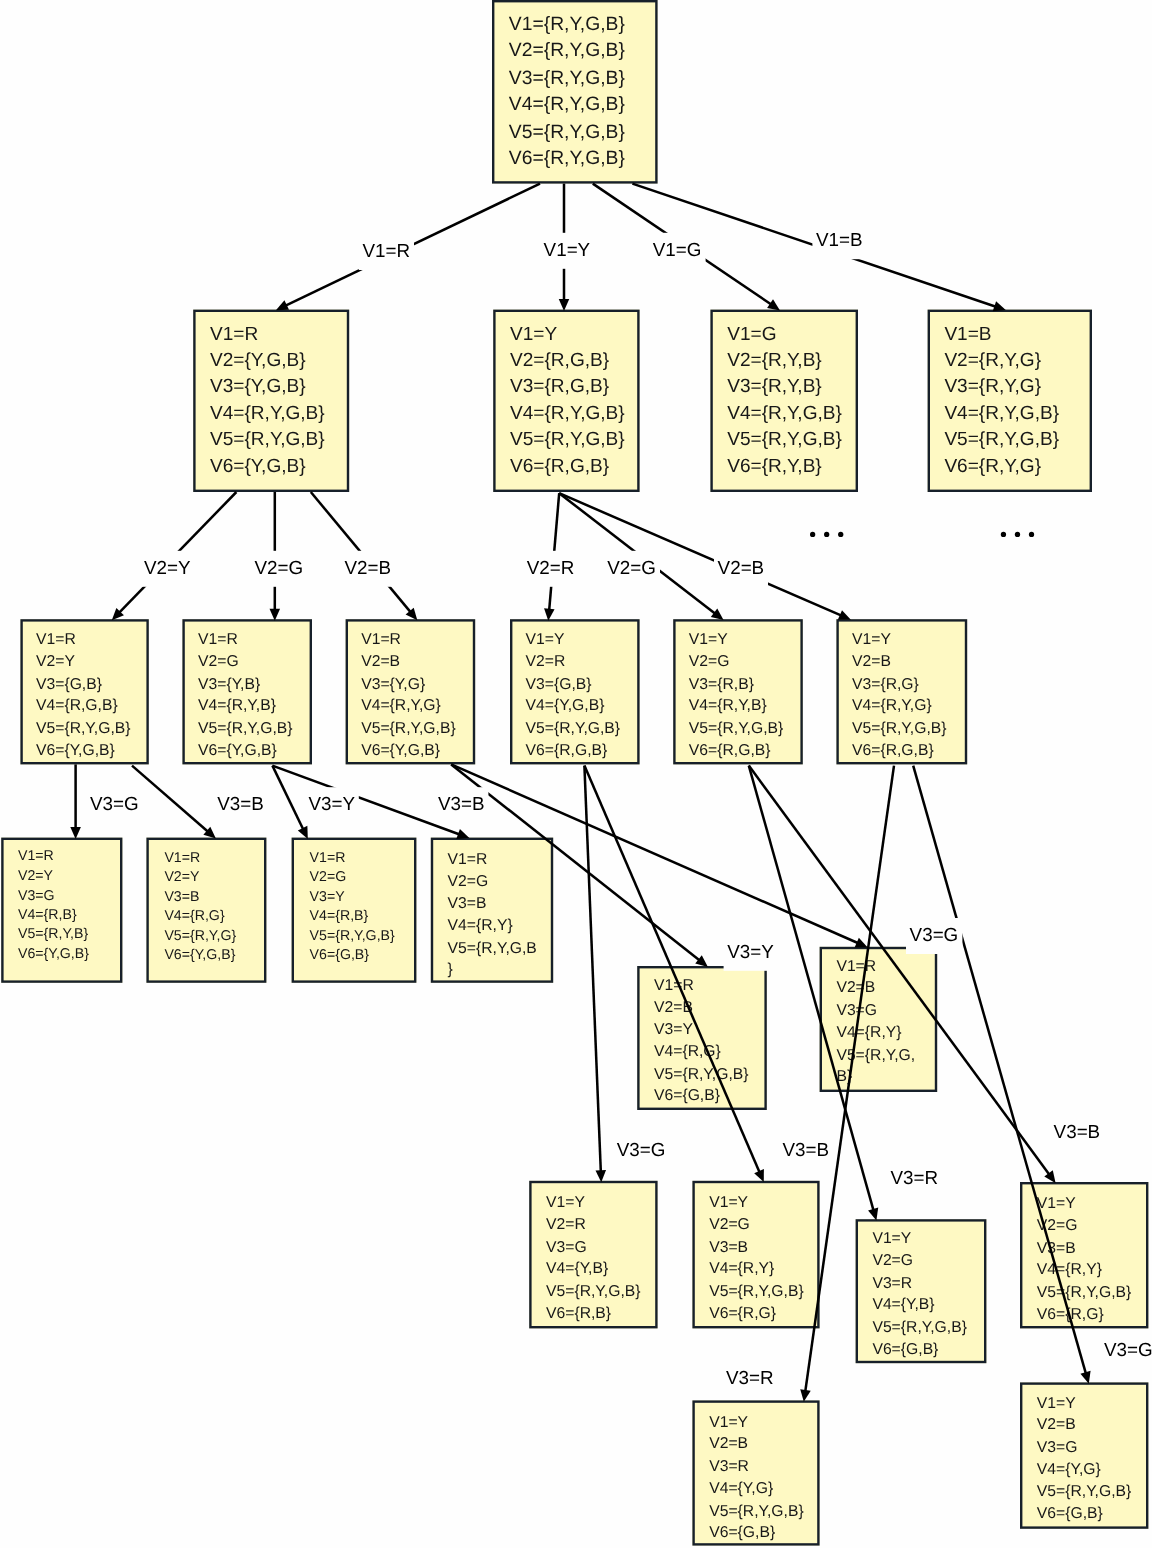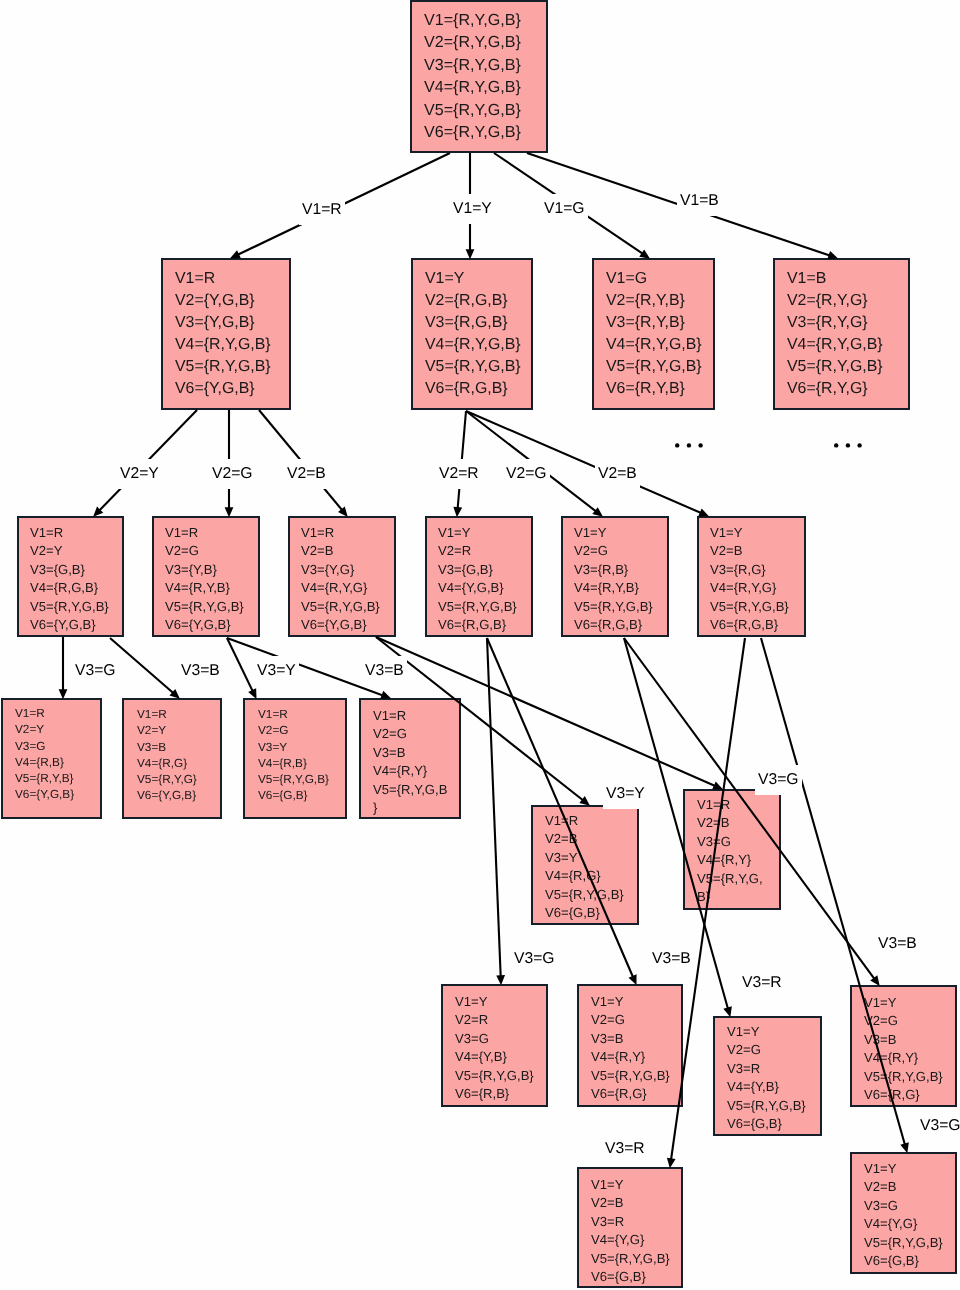--- a/index.html
+++ b/index.html
@@ -5,21 +5,21 @@
 <style>
   html,body{margin:0;padding:0;}
   body{width:960px;height:1290px;overflow:hidden;background:#fefefe;
        font-family:"Liberation Sans", sans-serif;
        -webkit-font-smoothing:antialiased;text-rendering:geometricPrecision;}
   #stage{position:relative;width:960px;height:1290px;background:#fefefe;
         transform:translateZ(0);}
   svg#wires{position:absolute;left:0;top:0;width:960px;height:1290px;
             pointer-events:none;z-index:5;}
   .node{position:absolute;box-sizing:border-box;z-index:1;
-        background:#fca5a5;border:2px solid #17202a;overflow:hidden;}
+        background:#fef9c3;border:2px solid #17202a;overflow:hidden;}
   .node .ln{white-space:pre;color:#181818;display:block;}
   .elabel{position:absolute;z-index:9;color:#000;white-space:nowrap;
           background:#fefefe;padding:0 3px;line-height:30px;}
   .dots{position:absolute;z-index:9;color:#000;white-space:nowrap;
          line-height:1;}
 </style>
 </head>
 <body>
 
 <div id="stage">

